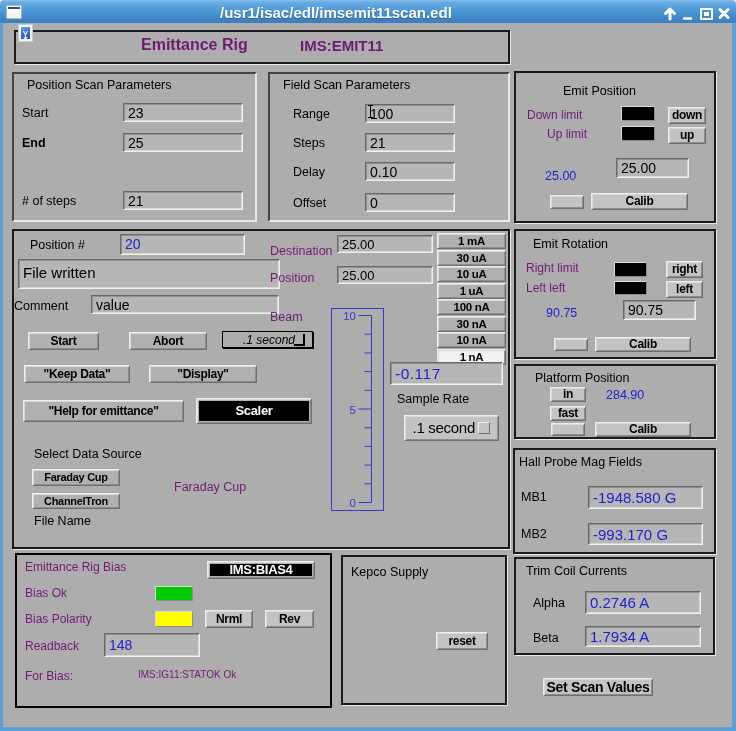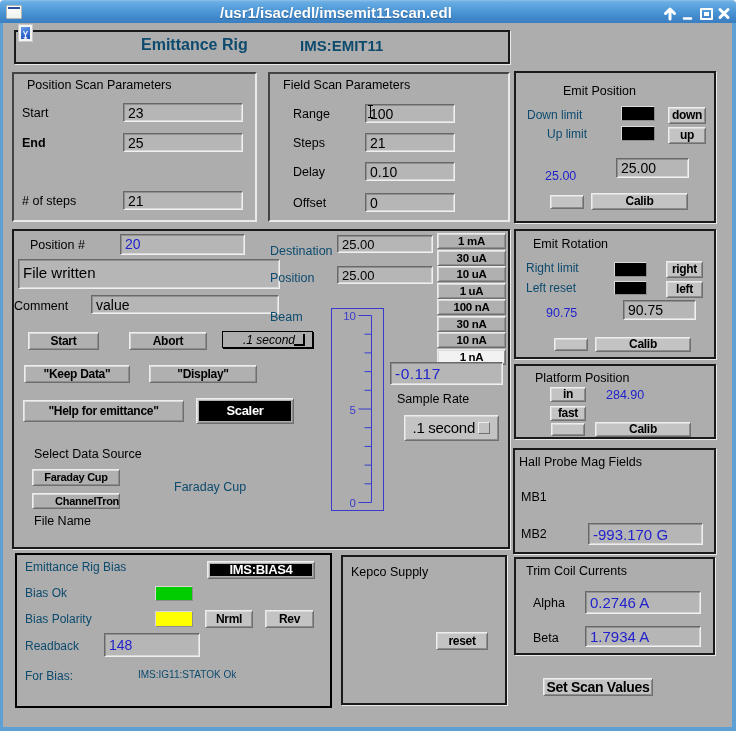--- a/index.html
+++ b/index.html
@@ -3,21 +3,21 @@
 <meta charset="utf-8">
 <style>
 html,body{margin:0;padding:0;}
 body{width:736px;height:731px;overflow:hidden;font-family:"Liberation Sans",sans-serif;}
 #win{position:relative;width:736px;height:731px;background:#5e9fd4;}
 #titlebar{position:absolute;left:0;top:0;width:736px;height:23px;
  background:linear-gradient(#8cc1ec 0%, #6bade2 8%, #5ea7e0 20%, #4a94d4 55%, #3f86c8 80%, #3a7fc0 100%);
  border-radius:4px 4px 0 0;}
 #title{position:absolute;left:220px;top:4px;color:#fff;font:bold 15px "Liberation Sans",sans-serif;text-shadow:0 1px 1px #2a5e92;}
 #content{position:absolute;left:3px;top:23px;width:729px;height:704px;background:#adadad;}
-.lab{position:absolute;font:12px "Liberation Sans",sans-serif;color:#0c4a6e;white-space:nowrap;}
+.lab{position:absolute;font:12px "Liberation Sans",sans-serif;color:#701a75;white-space:nowrap;}
 .lab14{position:absolute;font:12.5px "Liberation Sans",sans-serif;color:#000;white-space:nowrap;}
 .field{position:absolute;background:#b6b6b6;border:1px solid;border-color:#686868 #f0f0f0 #f0f0f0 #686868;box-shadow:inset 1px 1px 0 #909090, inset -1px -1px 0 #d8d8d8;}
 .fv{font:14px "Liberation Sans",sans-serif;color:#000;padding:1px 0 0 4px;white-space:nowrap;}
 .blue{color:#2222cc;}
 .btn{position:absolute;background:#b0b0b0;border:1px solid;border-color:#ededed #6f6f6f #6f6f6f #ededed;box-shadow:inset 1px 1px 0 #d9d9d9, inset -1px -1px 0 #8d8d8d;font:bold 12px "Liberation Sans",sans-serif;letter-spacing:-0.3px;color:#000;text-align:center;white-space:nowrap;}
 .btnl{background:#c3c3c3;}
 .panel{position:absolute;border:2px solid #1a1a1a;box-shadow:1px 1px 0 #e9e9e9;}
 .gpanel{position:absolute;border:2px solid;border-color:#444 #e9e9e9 #e9e9e9 #444;}
 .blk{position:absolute;background:#000;border:1px solid;border-color:#d9d9d9 #8d8d8d #8d8d8d #d9d9d9;}
 </style>
@@ -159,56 +159,59 @@
 
     <div class="btn" style="left:25px;top:309px;width:69px;height:16px;line-height:16px;">Start</div>
     <div class="btn" style="left:126px;top:309px;width:76px;height:16px;line-height:16px;">Abort</div>
     <div style="position:absolute;left:219px;top:308px;width:89px;height:15px;border:1px solid #000;box-shadow:1px 1px 0 #000;background:#adadad;">
       <div style="font:italic 12px 'Liberation Sans',sans-serif;padding:1px 0 0 20px;">.1 second</div>
       <div style="position:absolute;right:7px;top:2px;width:9px;height:10px;border-right:2px solid #000;border-bottom:2px solid #000;"></div>
     </div>
     <div class="btn" style="left:21px;top:342px;width:104px;height:16px;line-height:16px;">"Keep Data"</div>
     <div class="btn" style="left:146px;top:342px;width:106px;height:16px;line-height:16px;">"Display"</div>
     <div class="btn" style="left:20px;top:377px;width:159px;height:20px;line-height:20px;">"Help for emittance"</div>
-    <div class="btn" style="left:193px;top:375px;width:96px;height:24px;">
+    <div class="btn" style="left:193px;top:375px;width:96px;height:24px;padding-left:18px;">
         <div style="position:absolute;left:2px;top:2px;right:2px;bottom:2px;background:#000;color:#fff;font:bold 13px 'Liberation Sans',sans-serif;line-height:20px;">Scaler</div>
       </div>
 
     <div class="lab14" style="left:31px;top:424px;">Select Data Source</div>
     <div class="btn" style="left:29px;top:446px;width:86px;height:15px;line-height:15px;font-size:11px;">Faraday Cup</div>
-    <div class="btn" style="left:29px;top:470px;width:86px;height:14px;line-height:14px;font-size:11px;text-align:right;">ChannelTron</div>
+    <div class="btn" style="left:29px;top:470px;width:86px;height:14px;line-height:14px;font-size:11px;">ChannelTron</div>
     <div class="lab" style="left:171px;top:457px;font-size:12.5px;">Faraday Cup</div>
     <div class="lab14" style="left:31px;top:491px;">File Name</div>
 
     <div class="panel" style="left:511px;top:206px;width:198px;height:126px;"></div>
     <div class="lab14" style="left:530px;top:214px;">Emit Rotation</div>
     <div class="lab" style="left:523px;top:238px;">Right limit</div>
     <div class="blk" style="left:611px;top:239px;width:31px;height:13px;"></div>
     <div class="btn btnl" style="left:663px;top:238px;width:35px;height:15px;line-height:15px;">right</div>
-    <div class="lab" style="left:523px;top:258px;">Left reset</div>
+    <div class="lab" style="left:523px;top:258px;">Left left</div>
     <div class="blk" style="left:611px;top:258px;width:31px;height:12px;"></div>
     <div class="btn btnl" style="left:663px;top:258px;width:35px;height:15px;line-height:15px;">left</div>
     <div class="field" style="left:620px;top:277px;width:71px;height:18px;">
         <div class="fv">90.75</div>
       </div>
     <div class="lab" style="left:543px;top:283px;font-size:12.5px;color:#2222cc;">90.75</div>
     <div class="btn btnl" style="left:551px;top:315px;width:32px;height:11px;"></div>
     <div class="btn btnl" style="left:592px;top:314px;width:94px;height:13px;line-height:13px;">Calib</div>
 
     <div class="panel" style="left:511px;top:341px;width:198px;height:71px;"></div>
     <div class="lab14" style="left:532px;top:348px;">Platform Position</div>
     <div class="btn btnl" style="left:547px;top:364px;width:34px;height:13px;line-height:13px;font-size:12px;">in</div>
     <div class="lab" style="left:603px;top:365px;font-size:12.5px;color:#2222cc;">284.90</div>
     <div class="btn btnl" style="left:547px;top:383px;width:34px;height:13px;line-height:13px;font-size:12px;">fast</div>
     <div class="btn btnl" style="left:548px;top:400px;width:32px;height:11px;"></div>
     <div class="btn btnl" style="left:592px;top:399px;width:94px;height:13px;line-height:13px;">Calib</div>
 
     <div class="panel" style="left:510px;top:425px;width:199px;height:102px;"></div>
     <div class="lab14" style="left:516px;top:432px;">Hall Probe Mag Fields</div>
     <div class="lab14" style="left:518px;top:467px;">MB1</div>
+    <div class="field" style="left:585px;top:463px;width:113px;height:21px;">
+        <div class="fv blue" style="font-size:15px;padding-top:2px;">-1948.580 G</div>
+      </div>
     <div class="lab14" style="left:518px;top:504px;">MB2</div>
     <div class="field" style="left:585px;top:500px;width:113px;height:20px;">
         <div class="fv blue" style="font-size:15px;padding-top:2px;">-993.170 G</div>
       </div>
 
     <div class="panel" style="left:511px;top:534px;width:197px;height:94px;"></div>
     <div class="lab14" style="left:523px;top:541px;">Trim Coil Currents</div>
     <div class="lab14" style="left:530px;top:573px;">Alpha</div>
     <div class="field" style="left:582px;top:568px;width:114px;height:21px;">
         <div class="fv blue" style="font-size:15px;padding-top:2px;">0.2746 A</div>

